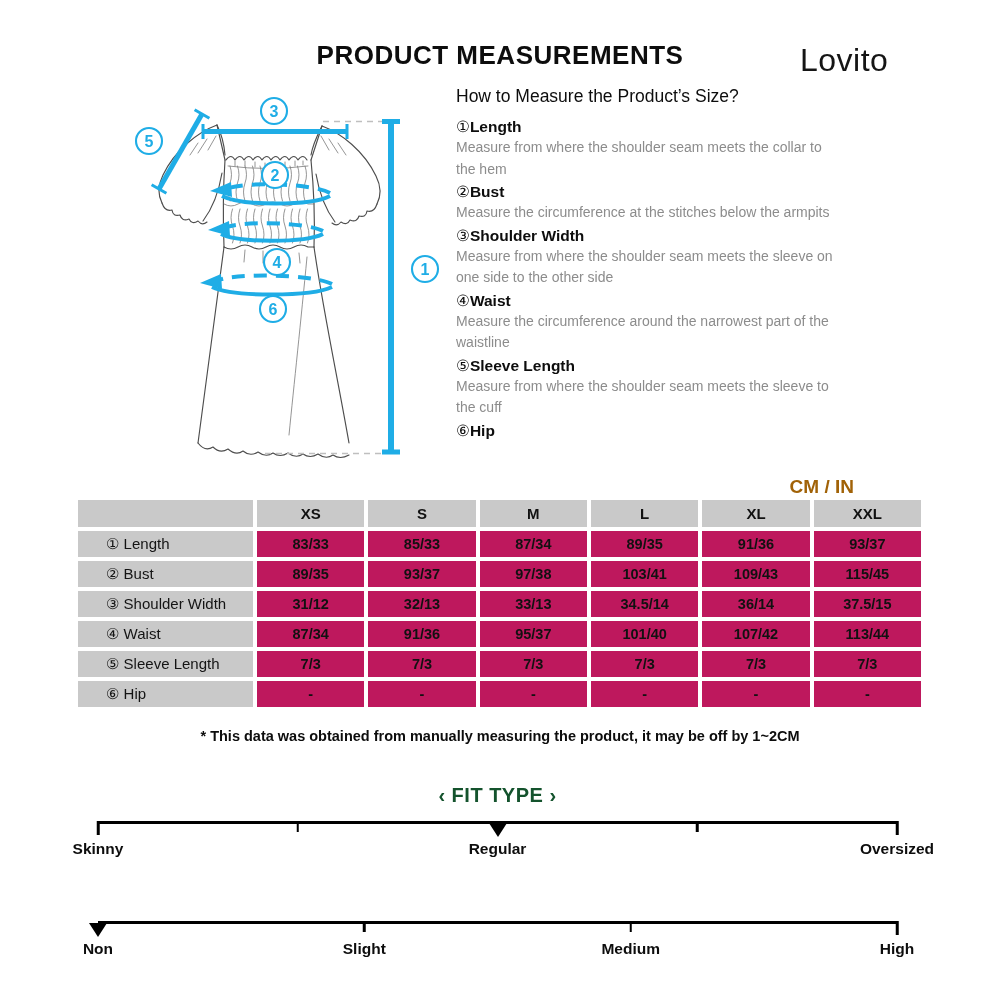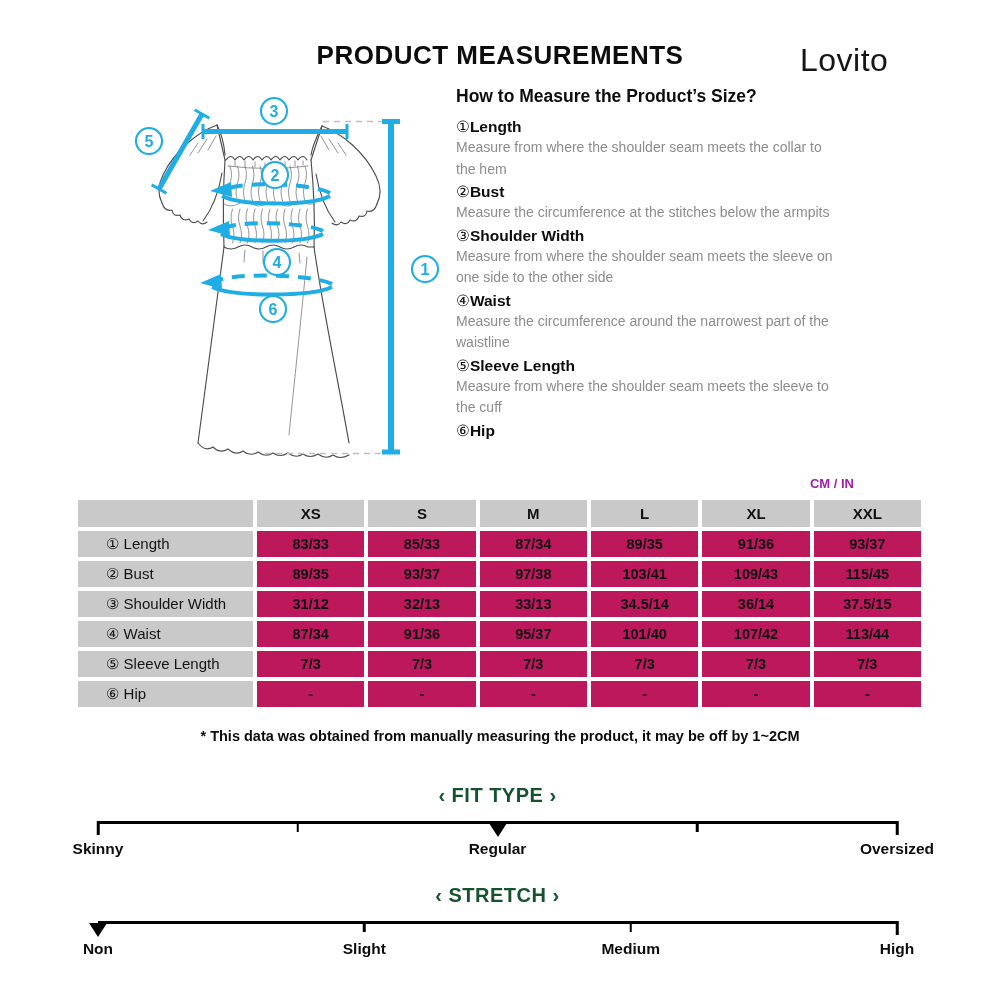--- a/index.html
+++ b/index.html
@@ -22,27 +22,27 @@
   .diagram { position:absolute; left:95px; top:85px; }
   .sketch { stroke:#4d4d4d; stroke-width:1.15; fill:none; stroke-linecap:round; stroke-linejoin:round; }
   .sketch-thin { stroke:#7a7a7a; stroke-width:.8; fill:none; stroke-linecap:round; }
   .cy { stroke:var(--accent); fill:none; }
   .cyf { fill:var(--accent); stroke:none; }
   .graydash { stroke:#bfbfbf; stroke-width:1.7; stroke-dasharray:6 5; fill:none; }
   .marker-circle { fill:#fff; stroke:var(--accent); stroke-width:2.1; }
   .marker-num { fill:var(--accent); font-size:16px; font-weight:700; text-anchor:middle; }
   
   .howto { position:absolute; left:456px; top:86px; width:482px; }
-  .howto-heading { font-size:17.5px; font-weight:700; margin-bottom:9px; color:#0d0d0d; }
+  .howto-heading { font-size:17.5px; font-weight:400; margin-bottom:9px; color:#0d0d0d; }
   .howto-label { font-size:15.5px; font-weight:700; line-height:21px; margin-top:1px; color:#0d0d0d; }
   .howto-label .num { font-weight:400; }
   .howto-desc { font-size:14px; line-height:21.5px; color:#8c8c8c; white-space:pre-line; }
   
   .units-label { position:absolute; top:476px; left:0; width:854px; text-align:right;
-    font-size:13px; font-weight:700; color:#a21caf; }
+    font-size:19px; font-weight:700; color:#a16207; }
   .size-table { position:absolute; left:78px; top:500px; width:843px;
     display:grid; grid-template-columns:175px repeat(6, 1fr);
     grid-template-rows:27px; grid-auto-rows:26px; gap:4px; }
   .size-table .cell { display:flex; align-items:center; justify-content:center; }
   .size-table .hcell { background:#c9c9c9; font-size:15px; font-weight:700; }
   .size-table .lcell { background:#c9c9c9; font-size:15px; font-weight:400;
     justify-content:flex-start; padding-left:28px; color:#141414; }
   .size-table .vcell { background:#be185d; font-size:14.5px; font-weight:700; }
   .footnote { position:absolute; top:728px; left:0; width:1000px; text-align:center;
     font-size:14.5px; font-weight:700; color:#0d0d0d; }
@@ -267,21 +267,20 @@
       <div class="scale-tick" style="left: 0%; height: 14px;"></div>
       <div class="scale-tick" style="left: 25%; height: 11px;"></div>
       <div class="scale-tick" style="left: 75%; height: 11px;"></div>
       <div class="scale-tick" style="left: 100%; height: 14px;"></div>
       <div class="scale-marker" style="left: 50%;"></div>
       <div class="scale-label" style="left: 0%;">Skinny</div>
       <div class="scale-label" style="left: 50%;">Regular</div>
       <div class="scale-label" style="left: 100%;">Oversized</div>
     </div>
   <div class="scale" id="stretch-scale" style="top:884px;">
-      <div class="scale-title">‹ STRETCH ›</div>
       <div class="scale-line"></div>
       <div class="scale-tick" style="left: 33.33%; height: 11px;"></div>
       <div class="scale-tick" style="left: 66.67%; height: 11px;"></div>
       <div class="scale-tick" style="left: 100%; height: 14px;"></div>
       <div class="scale-marker" style="left: 0%;"></div>
       <div class="scale-label" style="left: 0%;">Non</div>
       <div class="scale-label" style="left: 33.33%;">Slight</div>
       <div class="scale-label" style="left: 66.67%;">Medium</div>
       <div class="scale-label" style="left: 100%;">High</div>
     </div>

